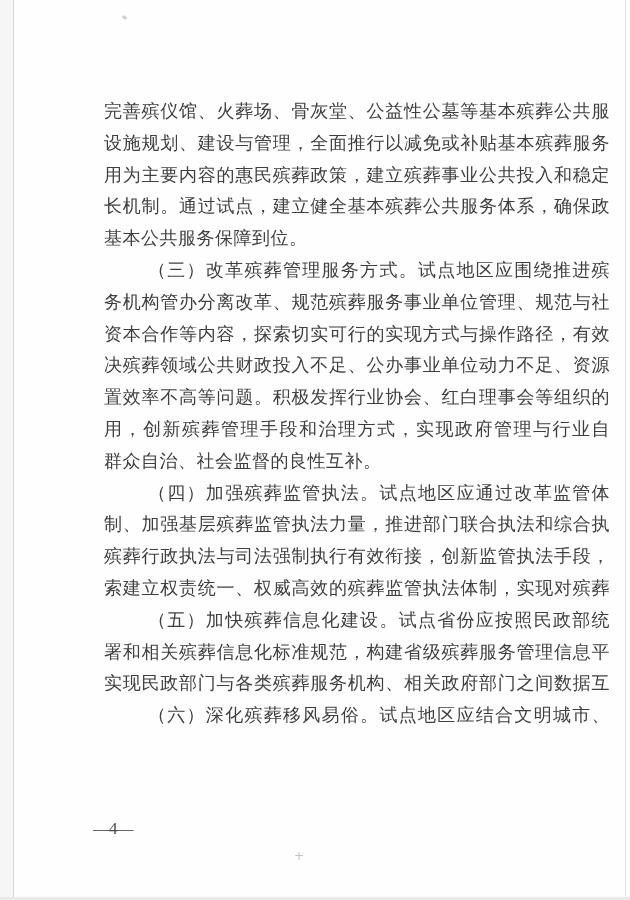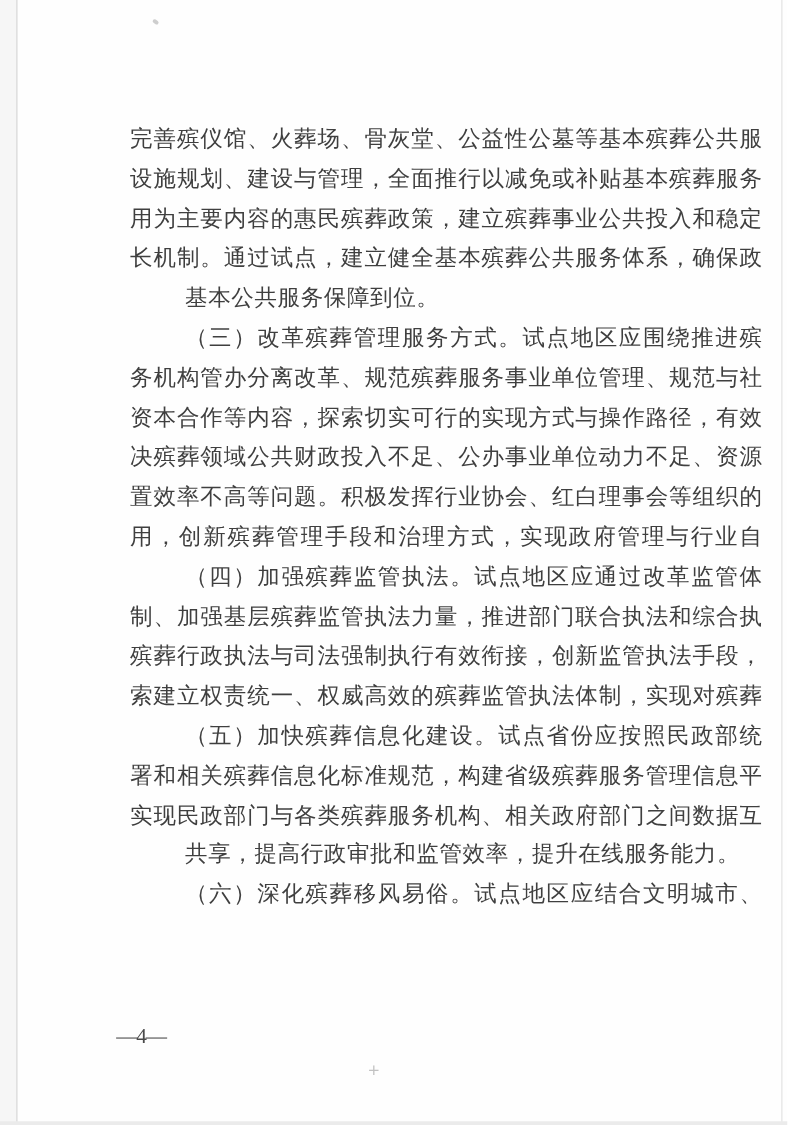--- a/index.html
+++ b/index.html
@@ -56,21 +56,20 @@
   .ln {
     height: 31.8px;
     overflow: hidden;
     text-align: justify;
     text-align-last: justify;
     letter-spacing: 0.5px;
   }
   .ln.end {
     text-align: right;
     text-align-last: left;
-    margin-left: 44px;
   }
   .ln.indent {
     text-indent: 44px;
   }
   .page-number {
     position: absolute;
     left: 93px;
     top: 819px;
     font-size: 17px;
     letter-spacing: -1px;
@@ -99,34 +98,34 @@
       <div class="ln end">基本公共服务保障到位。</div>
     </div>
 
     <div>
       <div class="ln indent">（三）改革殡葬管理服务方式。试点地区应围绕推进殡葬服</div>
       <div class="ln">务机构管办分离改革、规范殡葬服务事业单位管理、规范与社会</div>
       <div class="ln">资本合作等内容，探索切实可行的实现方式与操作路径，有效解</div>
       <div class="ln">决殡葬领域公共财政投入不足、公办事业单位动力不足、资源配</div>
       <div class="ln">置效率不高等问题。积极发挥行业协会、红白理事会等组织的作</div>
       <div class="ln">用，创新殡葬管理手段和治理方式，实现政府管理与行业自律、</div>
+      <div class="ln end">群众自治、社会监督的良性互补。</div>
     </div>
 
     <div>
       <div class="ln indent">（四）加强殡葬监管执法。试点地区应通过改革监管体制机</div>
       <div class="ln">制、加强基层殡葬监管执法力量，推进部门联合执法和综合执法、</div>
       <div class="ln">殡葬行政执法与司法强制执行有效衔接，创新监管执法手段，探</div>
       <div class="ln">索建立权责统一、权威高效的殡葬监管执法体制，实现对殡葬改</div>
     </div>
 
     <div>
       <div class="ln indent">（五）加快殡葬信息化建设。试点省份应按照民政部统一部</div>
       <div class="ln">署和相关殡葬信息化标准规范，构建省级殡葬服务管理信息平台，</div>
       <div class="ln">实现民政部门与各类殡葬服务机构、相关政府部门之间数据互联</div>
-      <div class="ln end">共享，提高行政审批和监管效率，提升在线服务能力。</div>
     </div>
 
     <div>
       <div class="ln indent">（六）深化殡葬移风易俗。试点地区应结合文明城市、文明</div>
     </div>
 
   </div>
 
   <div class="page-number">—4—</div>
 

